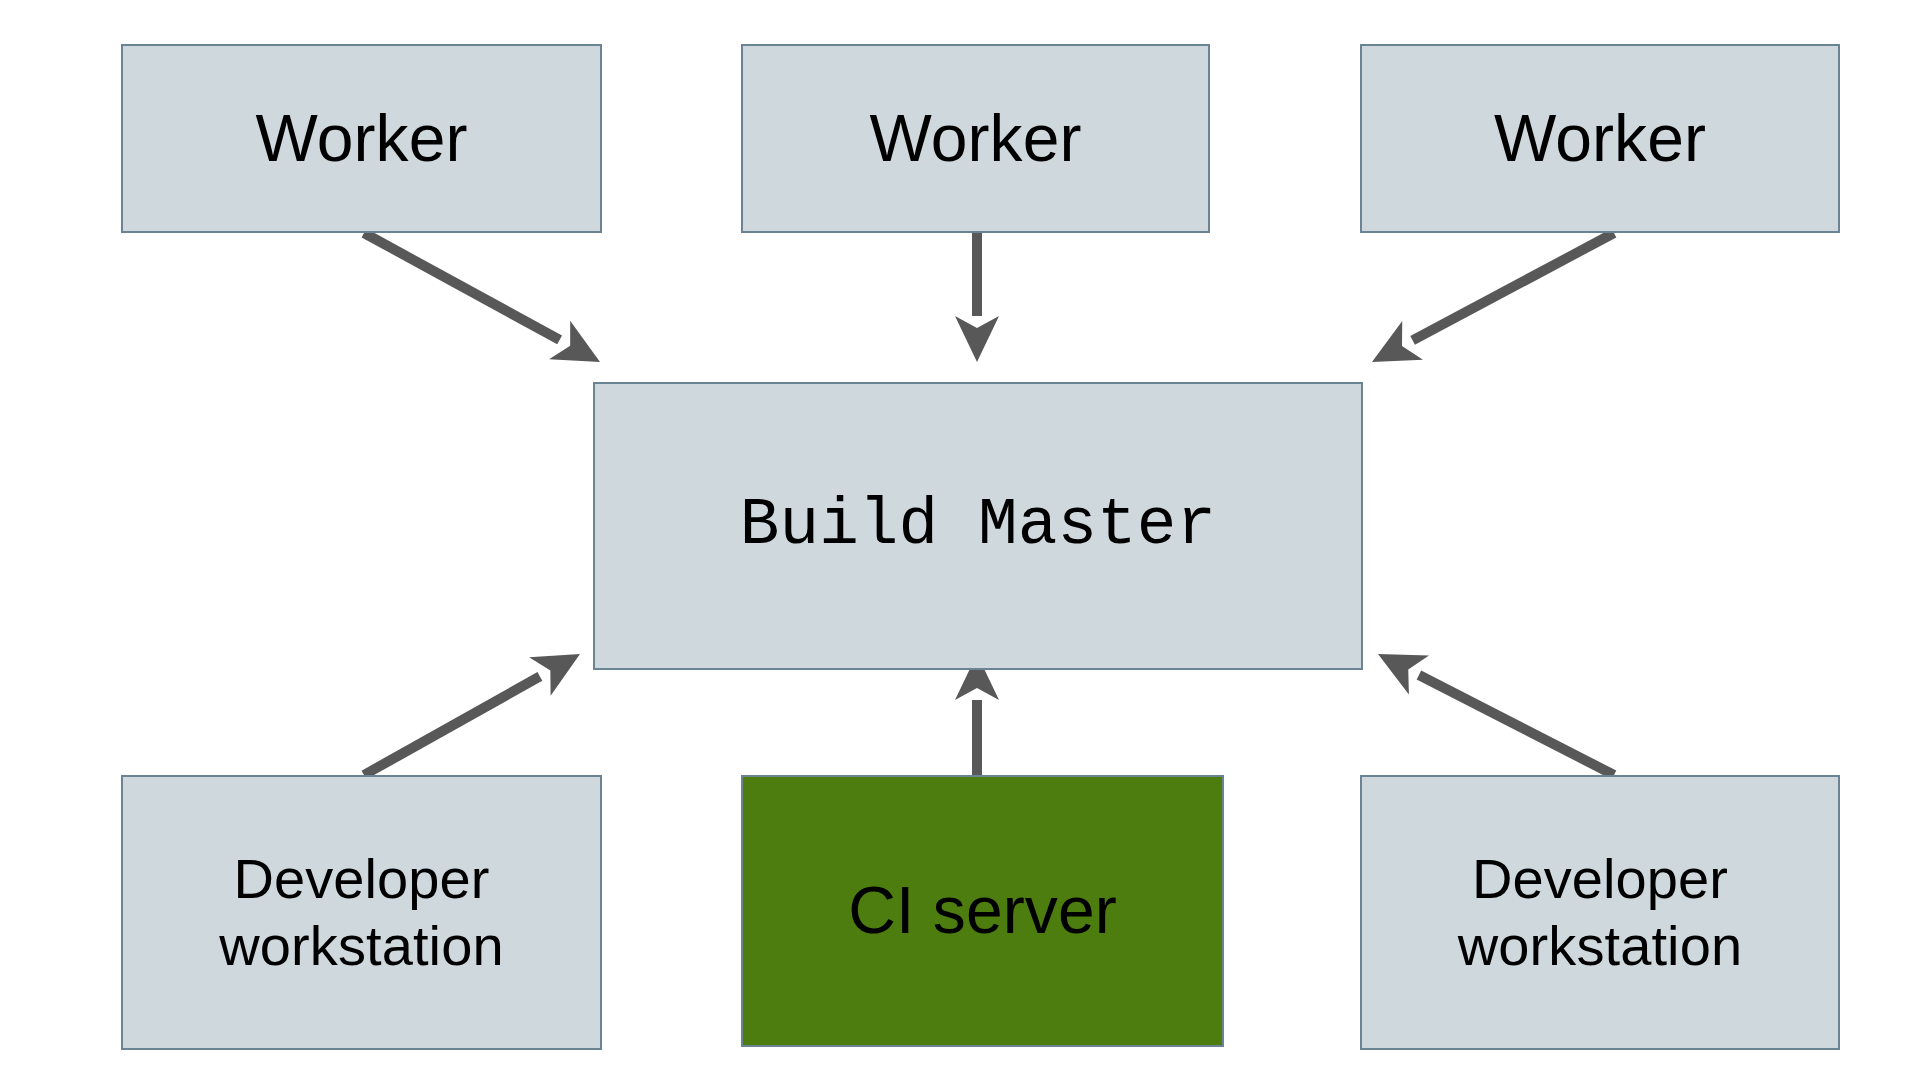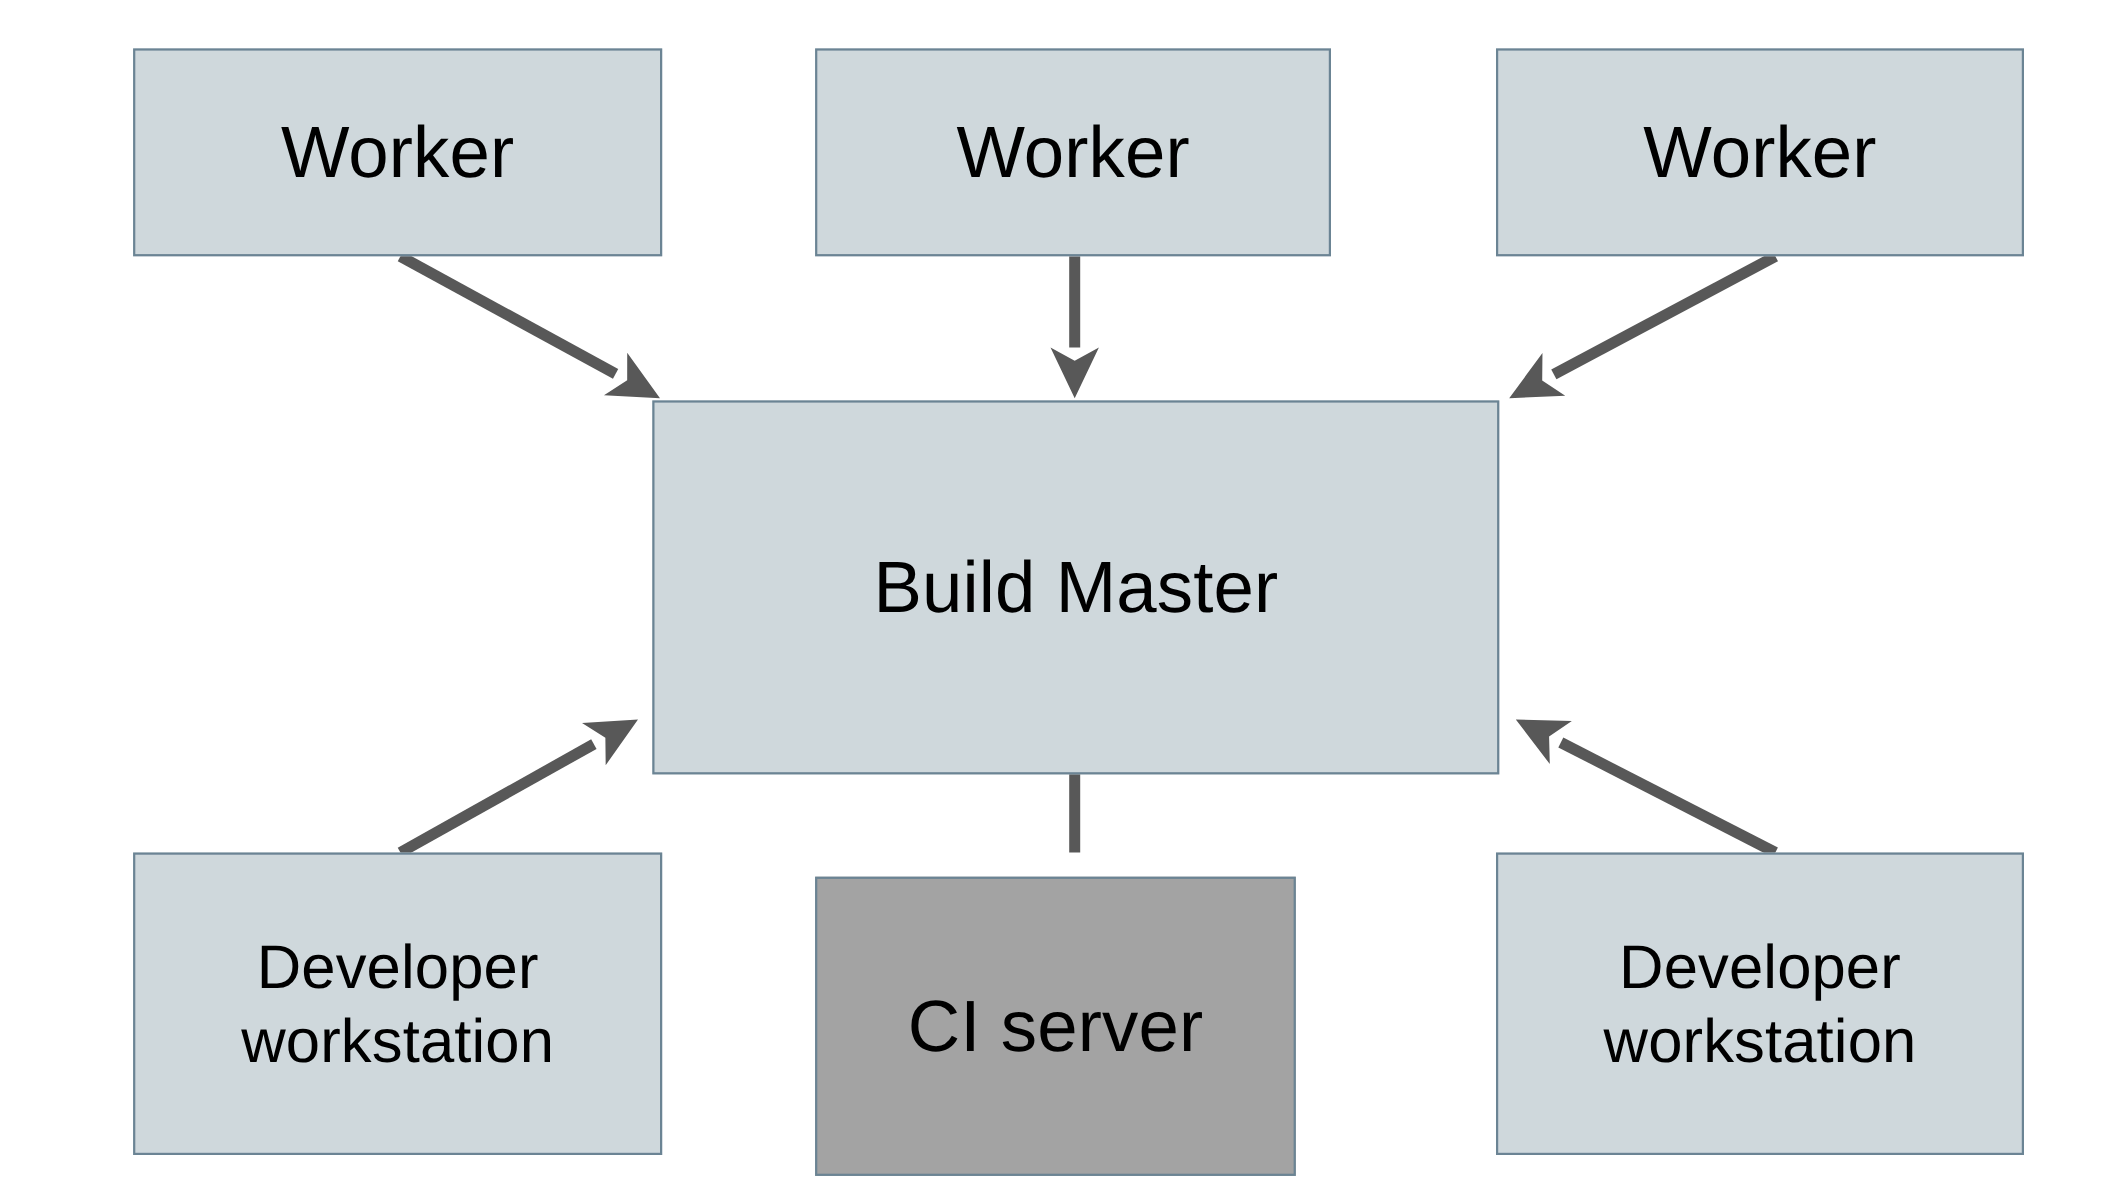--- a/index.html
+++ b/index.html
@@ -80,27 +80,27 @@
     </svg>
 <div class="node" style="left: 121px; top: 44px; width: 481px; height: 189px; background: rgb(207, 216, 220); border-color: rgb(107, 132, 148);">
       <span class="node-label label-lg" style="color: rgb(0, 0, 0);">Worker</span>
     </div>
     <div class="node" style="left: 741px; top: 44px; width: 469px; height: 189px; background: rgb(207, 216, 220); border-color: rgb(107, 132, 148);">
       <span class="node-label label-lg" style="color: rgb(0, 0, 0);">Worker</span>
     </div>
     <div class="node" style="left: 1360px; top: 44px; width: 480px; height: 189px; background: rgb(207, 216, 220); border-color: rgb(107, 132, 148);">
       <span class="node-label label-lg" style="color: rgb(0, 0, 0);">Worker</span>
     </div>
-    <div class="node" style="left: 593px; top: 364px; width: 770px; height: 340px; background: rgb(207, 216, 220); border-color: rgb(107, 132, 148);">
+    <div class="node" style="left: 593px; top: 382px; width: 770px; height: 288px; background: rgb(207, 216, 220); border-color: rgb(107, 132, 148); font-family: Liberation Mono, monospace;">
       <span class="node-label label-lg" style="color: rgb(0, 0, 0);">Build Master</span>
     </div>
     <div class="node" style="left: 121px; top: 775px; width: 481px; height: 275px; background: rgb(207, 216, 220); border-color: rgb(107, 132, 148);">
       <span class="node-label label-md" style="color: rgb(0, 0, 0);">Developer
 workstation</span>
     </div>
-    <div class="node" style="left: 741px; top: 797px; width: 437px; height: 272px; background: #a3a3a3; border-color: rgb(107, 132, 148);">
+    <div class="node" style="left: 741px; top: 775px; width: 483px; height: 272px; background: #4d7c0f; border-color: rgb(107, 132, 148);">
       <span class="node-label label-lg" style="color: rgb(0, 0, 0);">CI server</span>
     </div>
     <div class="node" style="left: 1360px; top: 775px; width: 480px; height: 275px; background: rgb(207, 216, 220); border-color: rgb(107, 132, 148);">
       <span class="node-label label-md" style="color: rgb(0, 0, 0);">Developer
 workstation</span>
     </div>
   </div>
 
 </body></html>

